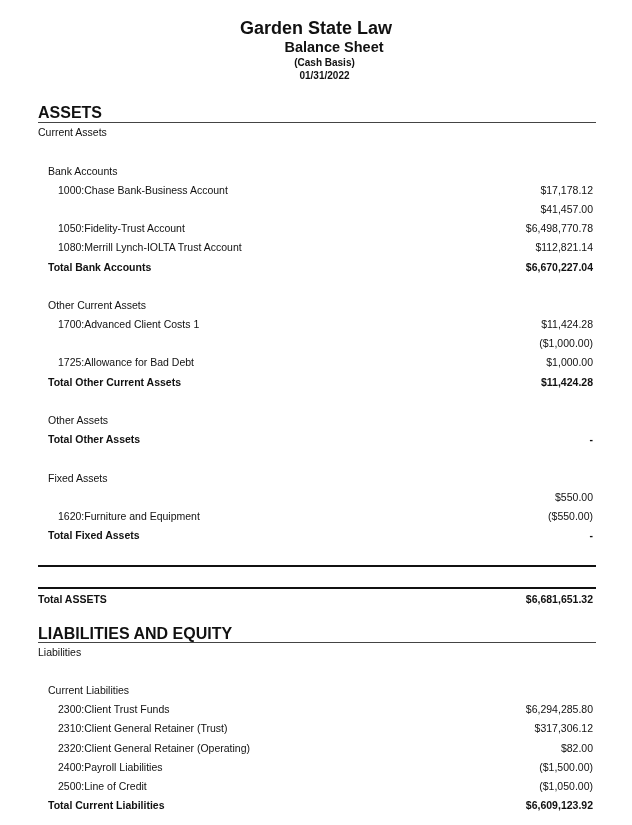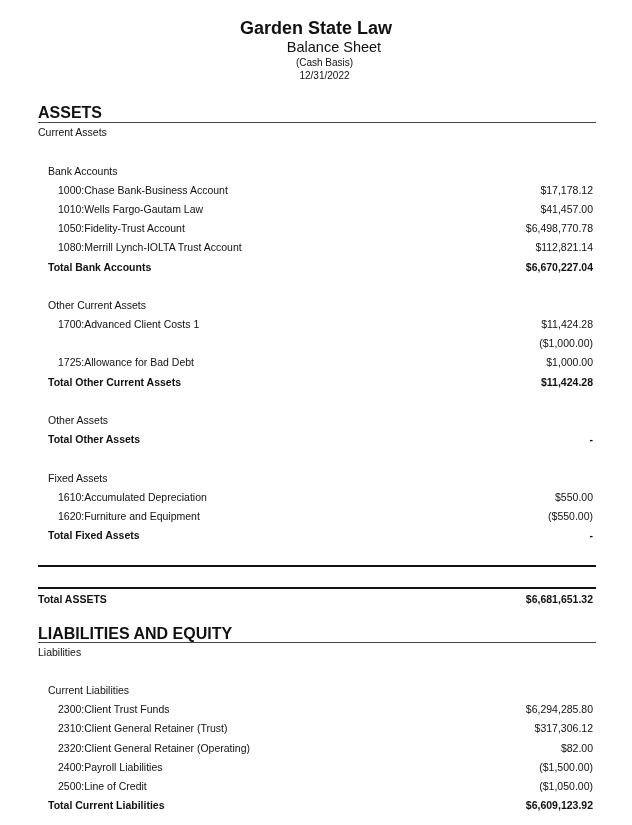--- a/index.html
+++ b/index.html
@@ -1,22 +1,22 @@
 <!DOCTYPE html>
 <html><head>
   <meta charset="utf-8">
   <style>
     * { box-sizing: border-box; margin: 0; padding: 0; }
     html, body { width: 632px; height: 825px; background: #ffffff; overflow: hidden; }
     body { font-family: "Liberation Sans", sans-serif; color: #111111; position: relative; }
 
     .header { position: absolute; top: 18px; left: 0; width: 632px; text-align: center; }
     .company { font-size: 18px; font-weight: bold; line-height: 20px; }
-    .report-title { font-size: 14.5px; font-weight: normal; line-height: 18px; margin-left: 36px; }
-    .basis, .note, .date { font-size: 10px; font-weight: normal; line-height: 13px; padding-left: 17px; }
+    .report-title { font-size: 14.5px; font-weight: bold; line-height: 18px; margin-left: 36px; }
+    .basis, .note, .date { font-size: 10px; font-weight: bold; line-height: 13px; padding-left: 17px; }
 
     .sec { position: absolute; left: 38px; width: 558px; }
     .sec-title { font-size: 16px; font-weight: bold; }
     .rule { position: absolute; left: 38px; width: 558px; height: 0; border-top: 1.5px solid #444; }
     .rule.thick { border-top: 2px solid #111; }
 
     .line { position: absolute; left: 38px; width: 558px; height: 16px; font-size: 10.5px; line-height: 16px; }
     .line .lbl { position: absolute; left: 0; white-space: nowrap; }
     .line .val { position: absolute; right: 3px; white-space: nowrap; }
     .l1 .lbl { left: 10px; }
@@ -24,38 +24,37 @@
     .total { font-weight: bold; text-align: right; }
     .grand { font-weight: bold; margin-top: 23px; }
   </style>
 </head>
 <body>
 
 <div class="header">
   <div class="company">Garden State Law</div>
   <div class="report-title">Balance Sheet</div>
   <div class="basis">(Cash Basis)</div>
-  <div class="date">12/31/2022</div>
+  <div class="date">01/31/2022</div>
 </div>
 
 <div class="sec sec-title" style="top:104px;">ASSETS</div>
 <div class="rule" style="top:122px;"></div>
 <div class="line" style="top:124px;">
   <span class="lbl">Current Assets</span>
 </div>
 
 <div class="line l1" style="top:163px;">
   <span class="lbl">Bank Accounts</span>
 </div>
 <div class="line l2" style="top:182px;">
   <span class="lbl">1000:Chase Bank-Business Account</span>
   <span class="val">$17,178.12</span>
 </div>
 <div class="line l2" style="top:201px;">
-  <span class="lbl">1010:Wells Fargo-Gautam Law</span>
   <span class="val">$41,457.00</span>
 </div>
 <div class="line l2" style="top:220px;">
   <span class="lbl">1050:Fidelity-Trust Account</span>
   <span class="val">$6,498,770.78</span>
 </div>
 <div class="line l2" style="top:239px;">
   <span class="lbl">1080:Merrill Lynch-IOLTA Trust Account</span>
   <span class="val">$112,821.14</span>
 </div>
@@ -88,21 +87,20 @@
 </div>
 <div class="line l1 total" style="top:431px;">
   <span class="lbl">Total Other Assets</span>
   <span class="val">-</span>
 </div>
 
 <div class="line l1" style="top:470px;">
   <span class="lbl">Fixed Assets</span>
 </div>
 <div class="line l2" style="top:489px;">
-  <span class="lbl">1610:Accumulated Depreciation</span>
   <span class="val">$550.00</span>
 </div>
 <div class="line l2" style="top:508px;">
   <span class="lbl">1620:Furniture and Equipment</span>
   <span class="val">($550.00)</span>
 </div>
 <div class="line l1 total" style="top:527px;">
   <span class="lbl">Total Fixed Assets</span>
   <span class="val">-</span>
 </div>

